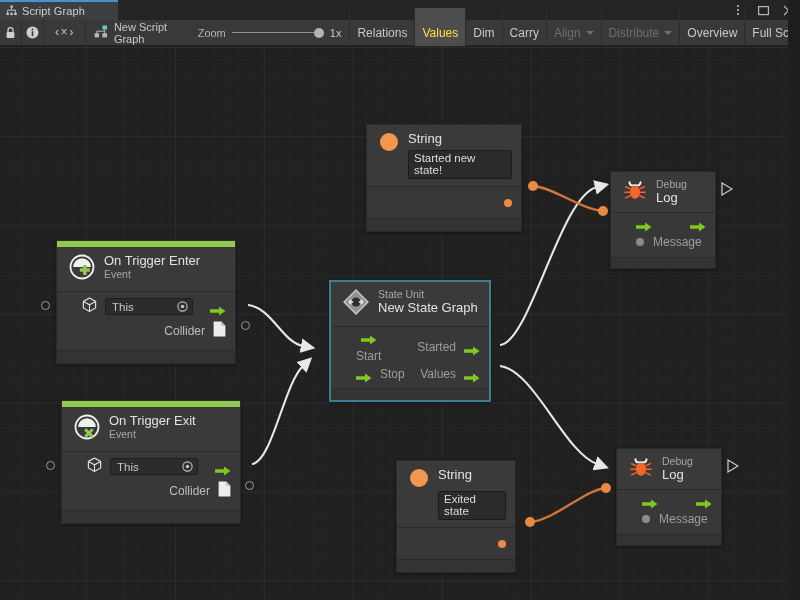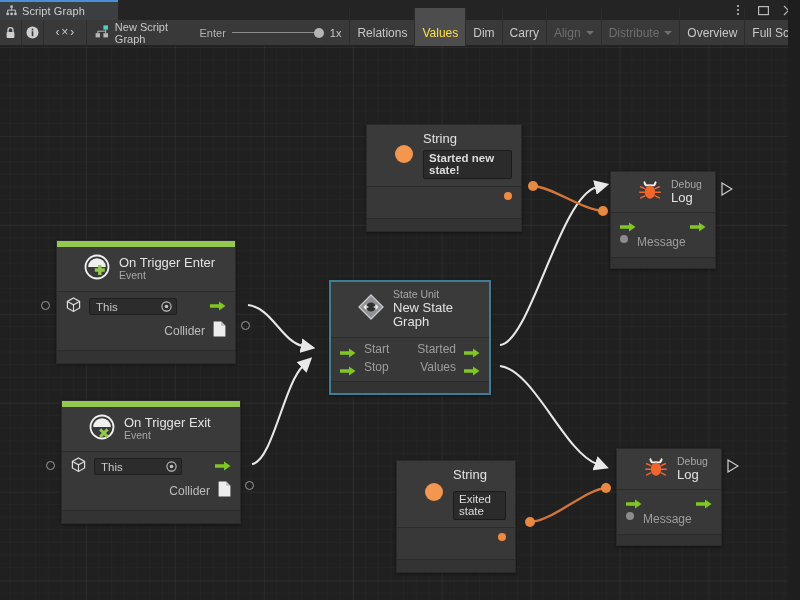--- a/index.html
+++ b/index.html
@@ -49,28 +49,28 @@
           linear-gradient(to bottom, rgba(255,255,255,.018) 1px, transparent 1px);
         background-size: 89px 89px, 89px 89px, 12.7px 12.7px, 12.7px 12.7px;
         background-position: -3px 1px, -3px 1px, -3px 1px, -3px 1px;}
   .edges{position:absolute;left:0;top:0;width:800px;height:554px;}
 
   
   .node{position:absolute;background:#333333;border:1px solid #2a2a2a;box-sizing:border-box;
         box-shadow:0 1px 3px rgba(0,0,0,.45);}
   .node.sel{border:2px solid #3f7d94;}
   .accent{height:6px;background:#93c94f;}
-  .nhead{display:flex;align-items:center;gap:9px;padding:7px 9px 7px 27px;background:#3a3a3a;}
+  .nhead{display:flex;gap:9px;padding:7px 9px 7px 12px;background:#3a3a3a;}
   .ntitles{display:flex;flex-direction:column;line-height:1.12;}
   .nsub{font-size:10.5px;color:#a7a7a7;}
   .ntitle{font-size:13px;color:#e2e2e2;}
   .ntitle-only{font-size:13px;color:#e2e2e2;}
   .nbody{background:#383838;border-top:1px solid #2b2b2b;}
   .nfoot{height:12px;background:#333333;border-top:1px solid #2b2b2b;}
-  .row{display:flex;justify-content:space-between;padding:5px 9px;}
+  .row{display:flex;align-items:center;justify-content:space-between;padding:5px 9px;margin-left:16px;}
   .lbl{font-size:12px;color:#bdbdbd;}
   .lbl.dimmer{color:#9e9e9e;}
   .objfield{display:flex;align-items:center;justify-content:space-between;
             background:#2c2c2c;border:1px solid #1f1f1f;border-radius:2px;
             width:88px;height:17px;padding:0 4px 0 6px;box-sizing:border-box;}
   .objfield .v{font-size:11.5px;color:#c6c6c6;}
   .txtfield{background:#2b2b2b;border:1px solid #1b1b1b;border-radius:2px;
             padding:1px 5px;font-size:11.5px;color:#dcdcdc;}
 
   .arrow-g{width:16px;height:10px;}
@@ -144,21 +144,21 @@
         <svg width="14" height="13" viewBox="0 0 14 13">
           <rect x="8.4" y="0.4" width="4.6" height="4.2" fill="#4fd0c0"></rect>
           <rect x="0.6" y="8.2" width="4.4" height="4.2" fill="#b7b7b7"></rect>
           <rect x="8.4" y="8.2" width="4.6" height="4.2" fill="#b7b7b7"></rect>
           <path d="M2.8 8.2 V6.2 H10.7 V8.2 M10.7 6.2 V4.6" stroke="#b7b7b7" stroke-width="1" fill="none"></path>
         </svg>
       </span>
       <span class="gl">New Script Graph</span>
     </div>
     <div class="zoomwrap">
-      <span class="zl">Enter</span>
+      <span class="zl">Zoom</span>
       <span class="slider">
         <span class="track"></span>
         <span class="knob"></span>
       </span>
       <span class="zoomval">1x</span>
     </div>
 
     <div class="tbtn">Relations</div>
     <div class="tbtn active">Values</div>
     <div class="tbtn">Dim</div>
@@ -217,21 +217,21 @@
 
     <div class="node" style="left:366px;top:78px;width:156px;">
       <div class="nhead">
         <span>
           <svg width="20" height="20" viewBox="0 0 20 20">
               <circle cx="10" cy="10" r="9" fill="#f3974f"></circle>
             </svg>
         </span>
         <div class="ntitles">
           <span class="ntitle-only">String</span>
-          <span class="txtfield" style="margin-top:3px;font-weight:bold;">Started new state!</span>
+          <span class="txtfield" style="margin-top:3px;">Started new state!</span>
         </div>
       </div>
       <div class="nbody">
         <div class="row" style="justify-content:flex-end;height:21px;">
           <span class="dot orange"></span>
         </div>
       </div>
       <div class="nfoot"></div>
     </div>
 
@@ -336,21 +336,21 @@
             <path d="M6.2 13 H10.3 M15.7 13 H19.8 M8.4 10.8 L6.2 13 L8.4 15.2 M17.6 10.8 L19.8 13 L17.6 15.2" stroke="#e9e9e9" stroke-width="1.3" fill="none"></path>
           </svg>
         </span>
         <div class="ntitles">
           <span class="nsub">State Unit</span>
           <span class="ntitle">New  State  Graph</span>
         </div>
       </div>
       <div class="nbody">
         <div class="row" style="padding:4px 9px 2px 9px;">
-          <span style="display:flex;align-items:center;gap:8px;">
+          <span style="display:flex;align-items:center;gap:8px;flex-direction:column;">
             <span class="arrow-g">
               <svg width="16" height="10" viewBox="0 0 16 10">
                   <path d="M0,3.2 H9 V0.6 L15.5,5 L9,9.4 V6.8 H0 Z" fill="#7fc81e"></path>
                 </svg>
             </span>
             <span class="lbl dimmer">Start</span>
           </span>
           <span style="display:flex;align-items:center;gap:8px;">
             <span class="lbl dimmer">Started</span>
             <span class="arrow-g">

